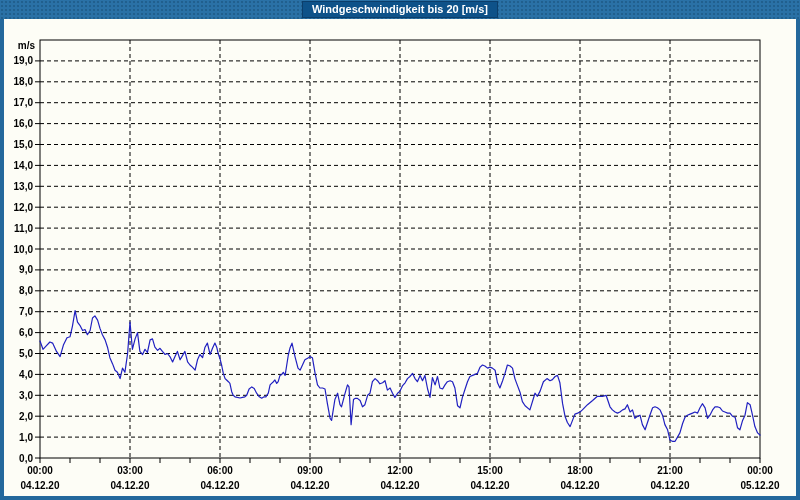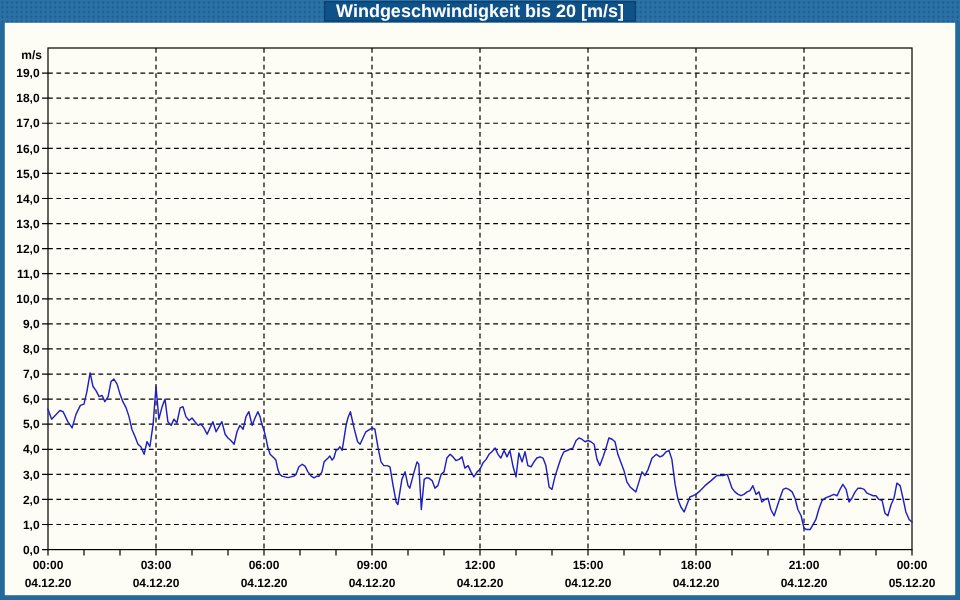--- a/index.html
+++ b/index.html
@@ -7,21 +7,21 @@
   .window{position:relative;width:800px;height:500px;background:#24689c;}
   .titlebar{
     position:absolute;top:0;left:0;right:0;height:19px;
     display:flex;align-items:center;justify-content:center;
     background-color:#2a71a6;
     background-image:radial-gradient(rgba(9,48,79,0.28) 1px, transparent 1px);
     background-size:4px 4px;
   }
   .title-chip{
     background:#0e5289;border:1px solid #0b3e6b;color:#ffffff;
-    font-weight:bold;font-size:15px;line-height:13px;padding:1px 9px;
+    font-weight:bold;font-size:11px;line-height:13px;padding:1px 9px;
     white-space:nowrap;
   }
   .content{position:absolute;left:4px;right:4px;top:19px;bottom:4px;background:#fdfdf6;}
   .content svg{display:block;width:100%;height:100%;}
   text{font-family:"Liberation Sans",sans-serif;}
 </style>
 </head>
 <body>
 
 <div class="window">

